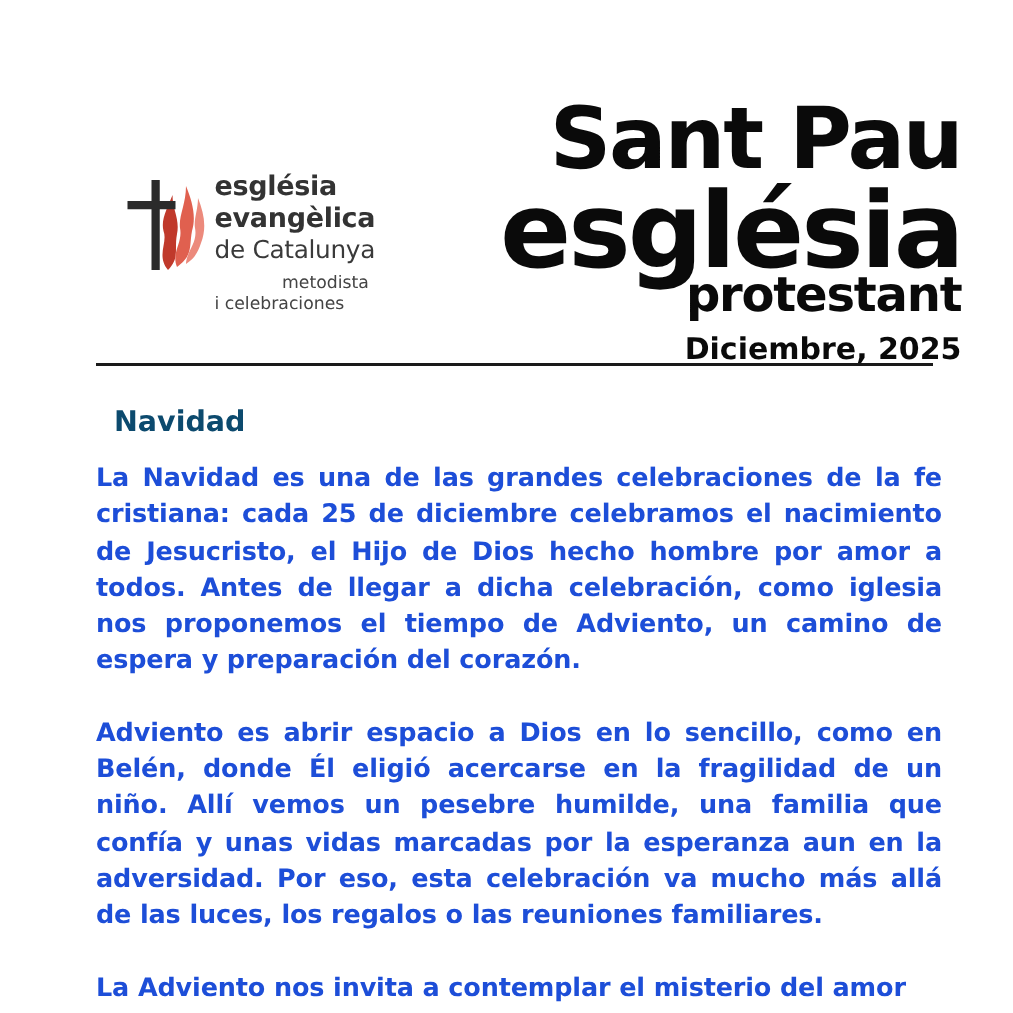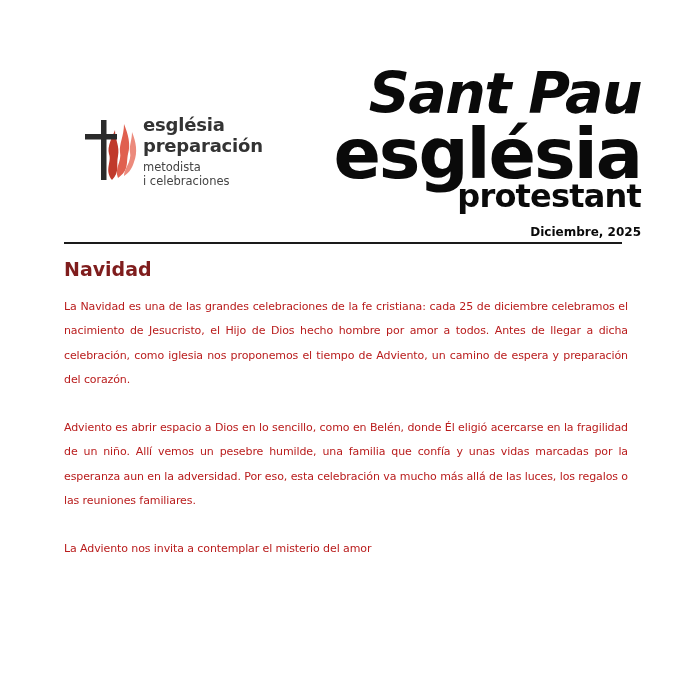--- a/index.html
+++ b/index.html
@@ -59,21 +59,21 @@
       line-height: 21px;
       letter-spacing: -0.2px;
       color: #3a3a3a;
     }
     .logo-l4, .logo-l5 {
       font-family: "DejaVu Sans", sans-serif;
       font-size: 11.5px;
       line-height: 14px;
       color: #444444;
     }
-    .logo-l4 { margin-top: 4px; }
+    .logo-l4 { margin-top: 4px; margin-left: 45px; }
 
     
     .masthead {
       position: absolute;
       right: 68px;
       top: 60px;
       text-align: right;
       color: #0a0a0a;
       font-family: "DejaVu Sans", sans-serif;
       font-weight: bold;
@@ -82,36 +82,35 @@
       display: block;
       white-space: nowrap;
       position: absolute;
       right: 0;
     }
     .mh-sant {
       font-size: 57px;
       letter-spacing: -1.5px;
       top: 0;
       line-height: 66px;
-      font-style: italic;
     }
     .mh-esglesia {
       font-size: 70px;
       letter-spacing: -2px;
       top: 55px;
       line-height: 78px;
     }
     .mh-protestant {
       font-size: 32px;
       letter-spacing: -0.8px;
       top: 117px;
       line-height: 38px;
     }
     .mh-date {
-      font-size: 12px;
+      font-size: 20px;
       letter-spacing: 0px;
       top: 162px;
       line-height: 20px;
     }
     .rule {
       position: absolute;
       left: 64px;
       top: 242px;
       width: 558px;
       height: 1.5px;
@@ -119,59 +118,60 @@
     }
 
     
     .article {
       position: absolute;
       left: 64px;
       top: 257px;
       width: 564px;
     }
     .article-title {
-      margin: 0;
+      margin: 12px;
       font-family: "DejaVu Sans", sans-serif;
       font-weight: bold;
       font-size: 19px;
       line-height: 24px;
-      color: #7f1d1d;
+      color: #0c4a6e;
     }
     .article-body {
       margin-top: 14px;
     }
     .article-body p {
       margin: 0 0 24px 0;
       font-family: "DejaVu Sans", sans-serif;
-      font-weight: normal;
-      font-size: 11px;
+      font-weight: bold;
+      font-size: 17px;
       line-height: 24.3px;
       text-align: justify;
-      color: #b91c1c;
+      color: #1d4ed8;
       letter-spacing: -0.1px;
     }
   </style>
 </head>
 <body>
 
 <div class="page">
 
   <div class="logo">
     <svg class="logo-mark" viewBox="0 0 56 66" xmlns="http://www.w3.org/2000/svg">
 
       <path d="M30 62 C22 52, 30 44, 27 36 C25 28, 30 20, 33 12 C33 22, 38 28, 36 38 C34 48, 38 54, 30 62 Z" fill="#c0392b"></path>
       <path d="M36 60 C32 50, 40 44, 38 34 C37 26, 42 18, 42 6 C46 16, 49 26, 46 36 C44 46, 47 52, 36 60 Z" fill="#e0604f"></path>
       <path d="M42 58 C42 50, 50 44, 48 34 C47 28, 50 22, 50 14 C54 24, 56 34, 52 44 C50 50, 48 54, 42 58 Z" fill="#ec8a7c"></path>
 
       <rect x="19" y="2" width="5.5" height="60" fill="#2b2b2b"></rect>
       <rect x="3" y="16" width="32" height="5.5" fill="#2b2b2b"></rect>
     </svg>
     <div class="logo-text">
       <span class="logo-line logo-l1">església</span>
-      <span class="logo-line logo-l2">preparación</span>
+      <span class="logo-line logo-l2">evangèlica</span>
+      <span class="logo-line logo-l3">de Catalunya</span>
       <span class="logo-line logo-l4">metodista</span>
       <span class="logo-line logo-l5">i celebraciones</span>
     </div>
   </div>
 
   <div class="masthead">
     <span class="mh-line mh-sant">Sant Pau</span>
     <span class="mh-line mh-esglesia">església</span>
     <span class="mh-line mh-protestant">protestant</span>
     <span class="mh-line mh-date">Diciembre, 2025</span>

